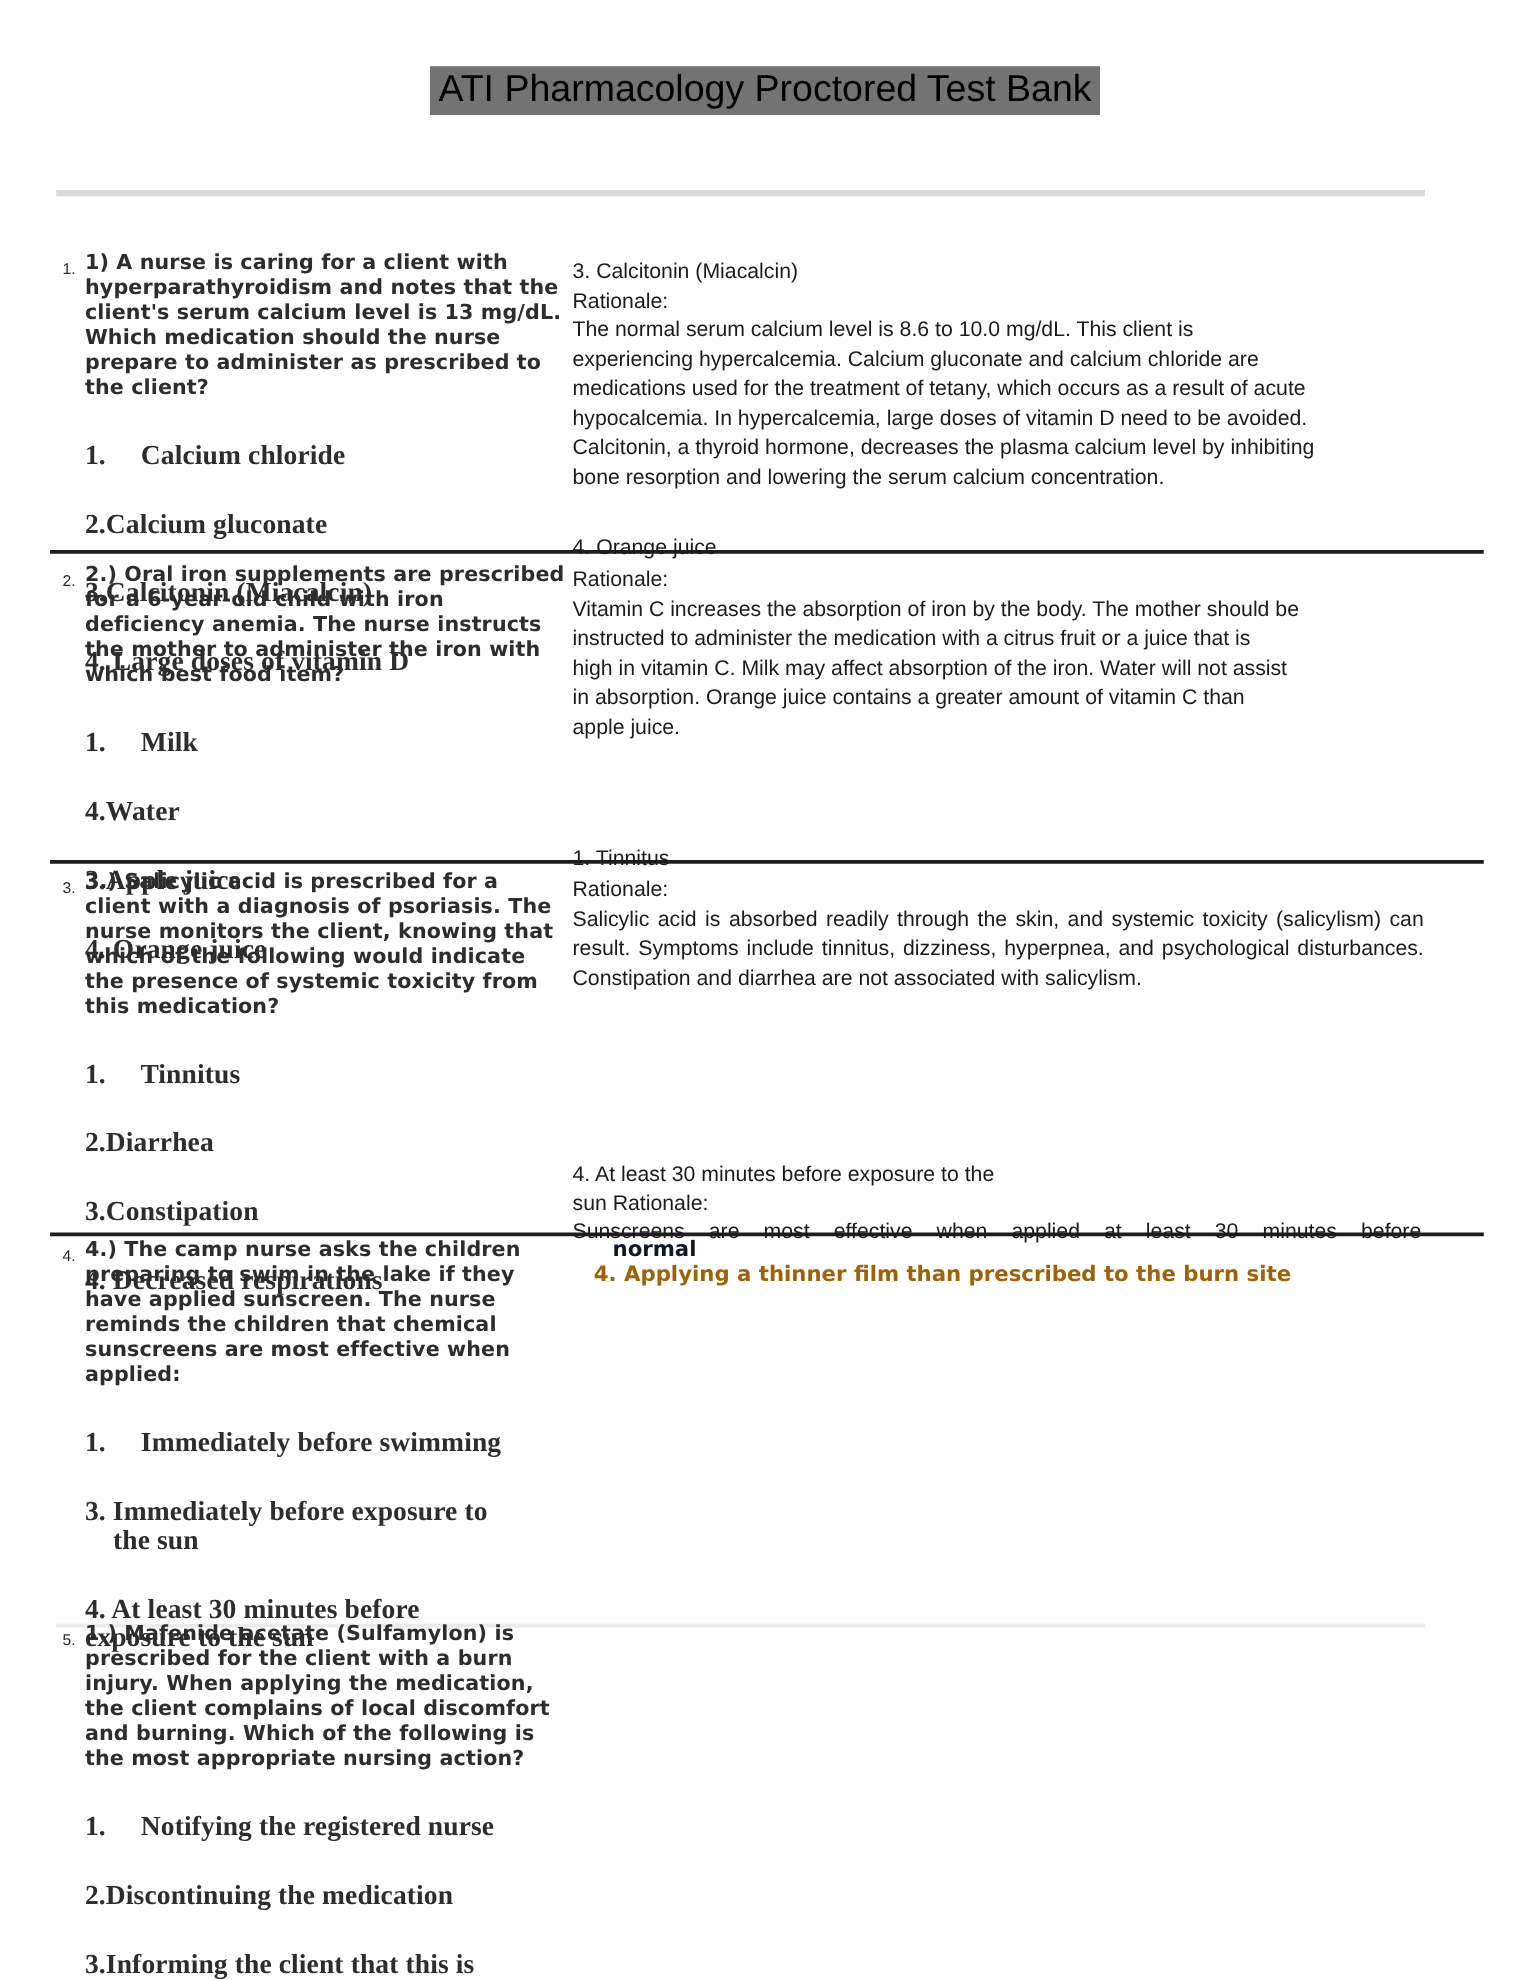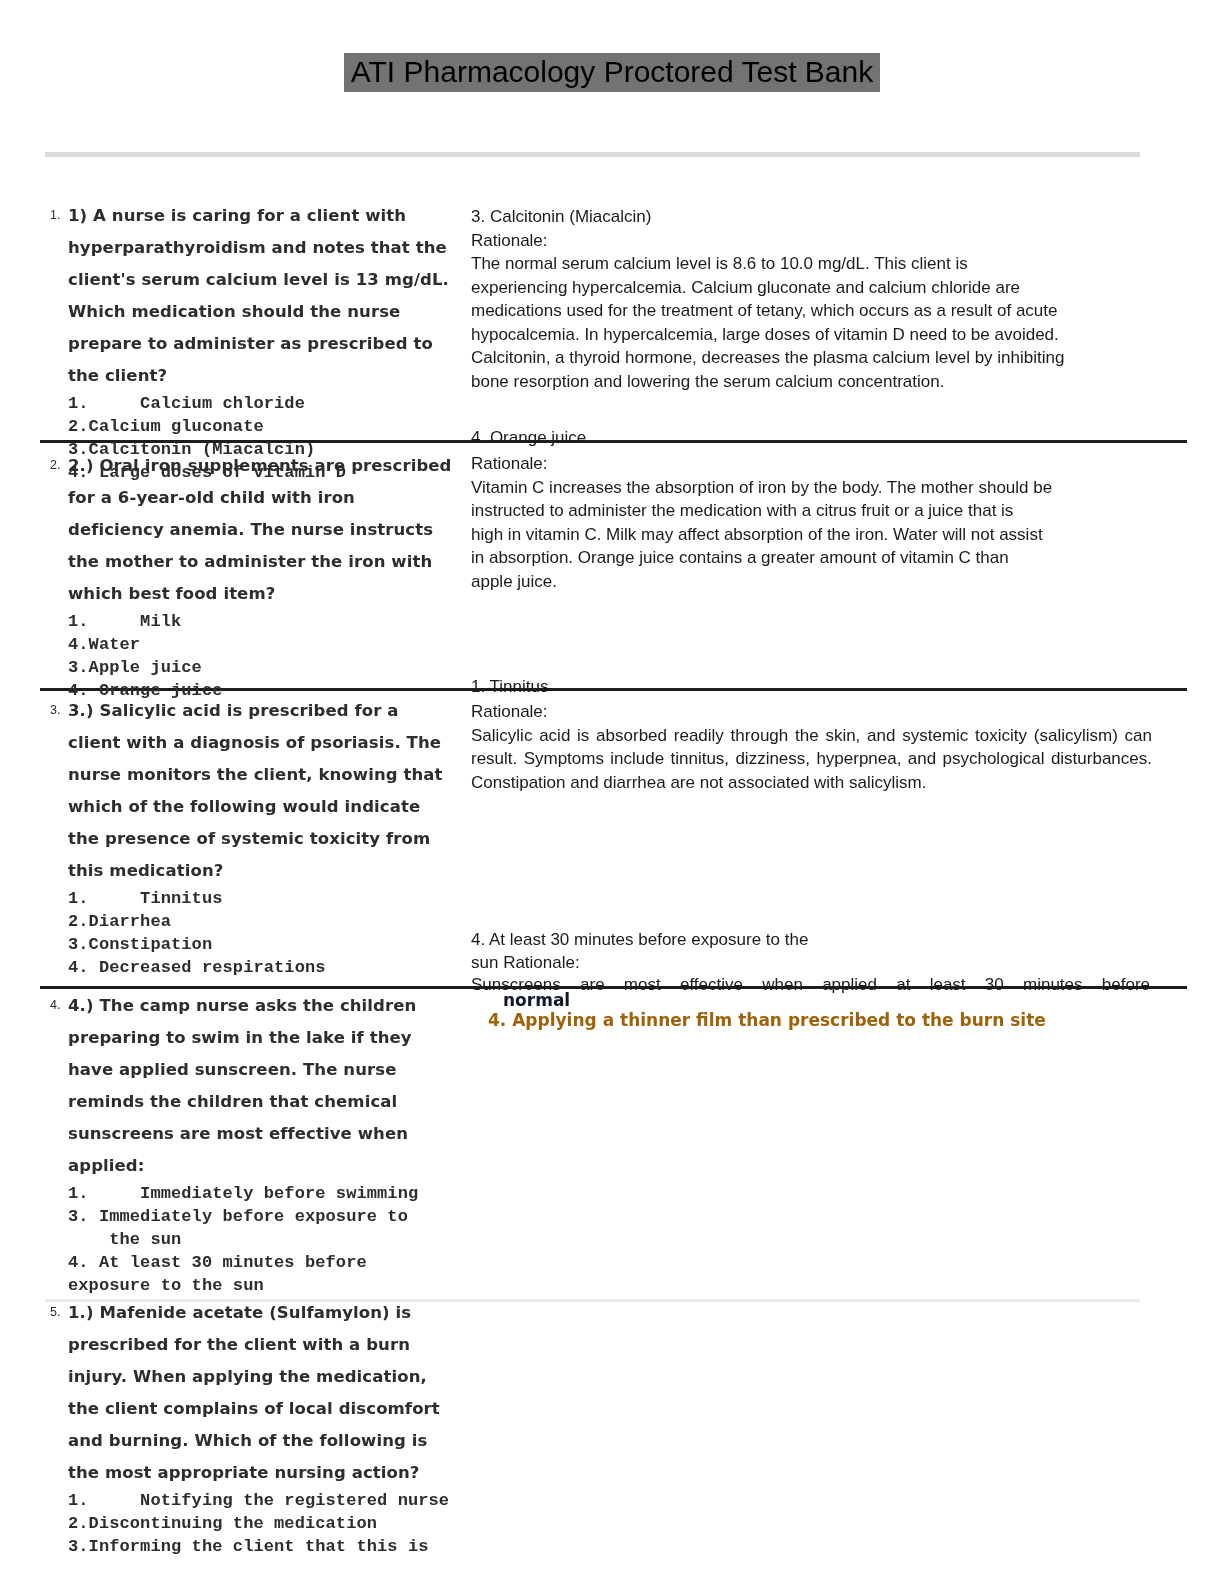--- a/index.html
+++ b/index.html
@@ -52,45 +52,45 @@
     font-size:12.5px;
     line-height:23px;
     padding-top:4px;
     color:#2d2d2d;
   }
   .q-content{flex:1;}
   .q-text{
     font-family:"DejaVu Sans", sans-serif;
     font-weight:700;
     font-size:16.5px;
-    line-height:32px;
+    line-height:20px;
     letter-spacing:0.1px;
   }
   .q-opt{
-    font-family:Liberation Mono, monospace;
+    font-family:Liberation Serif, serif;
     font-weight:700;
-    font-size:17px;
+    font-size:22px;
     line-height:23px;
     letter-spacing:0.1px;
     white-space:pre-wrap;
+    margin-top:32px;
   }
   .q1{top:200px;}
   .q2{top:450px;}
   .q3{top:695px;}
   .q4{top:990px;}
   .q5{top:1297px;}
 
   
   .ans{
     position:absolute;
     font-family:"Liberation Sans", sans-serif;
     color:#1b1b1b;
     font-size:17px;
     line-height:23.5px;
-    margin-left:13px;
   }
   .a-body{white-space:pre-wrap;}
   .a1{left:458px; top:205px; width:692px;}
   .a2-correct{left:458px; top:426px;}
   .a2-rest{left:458px; top:452px; width:692px;}
   .a3-correct{left:458px; top:675px;}
   .a3-rest{left:458px; top:700px; width:681px;}
   .a3-rest .a-body{white-space:normal; text-align:justify;}
   .a4-l1{left:458px; top:928px;}
   .a4-l2{left:458px; top:951px;}

